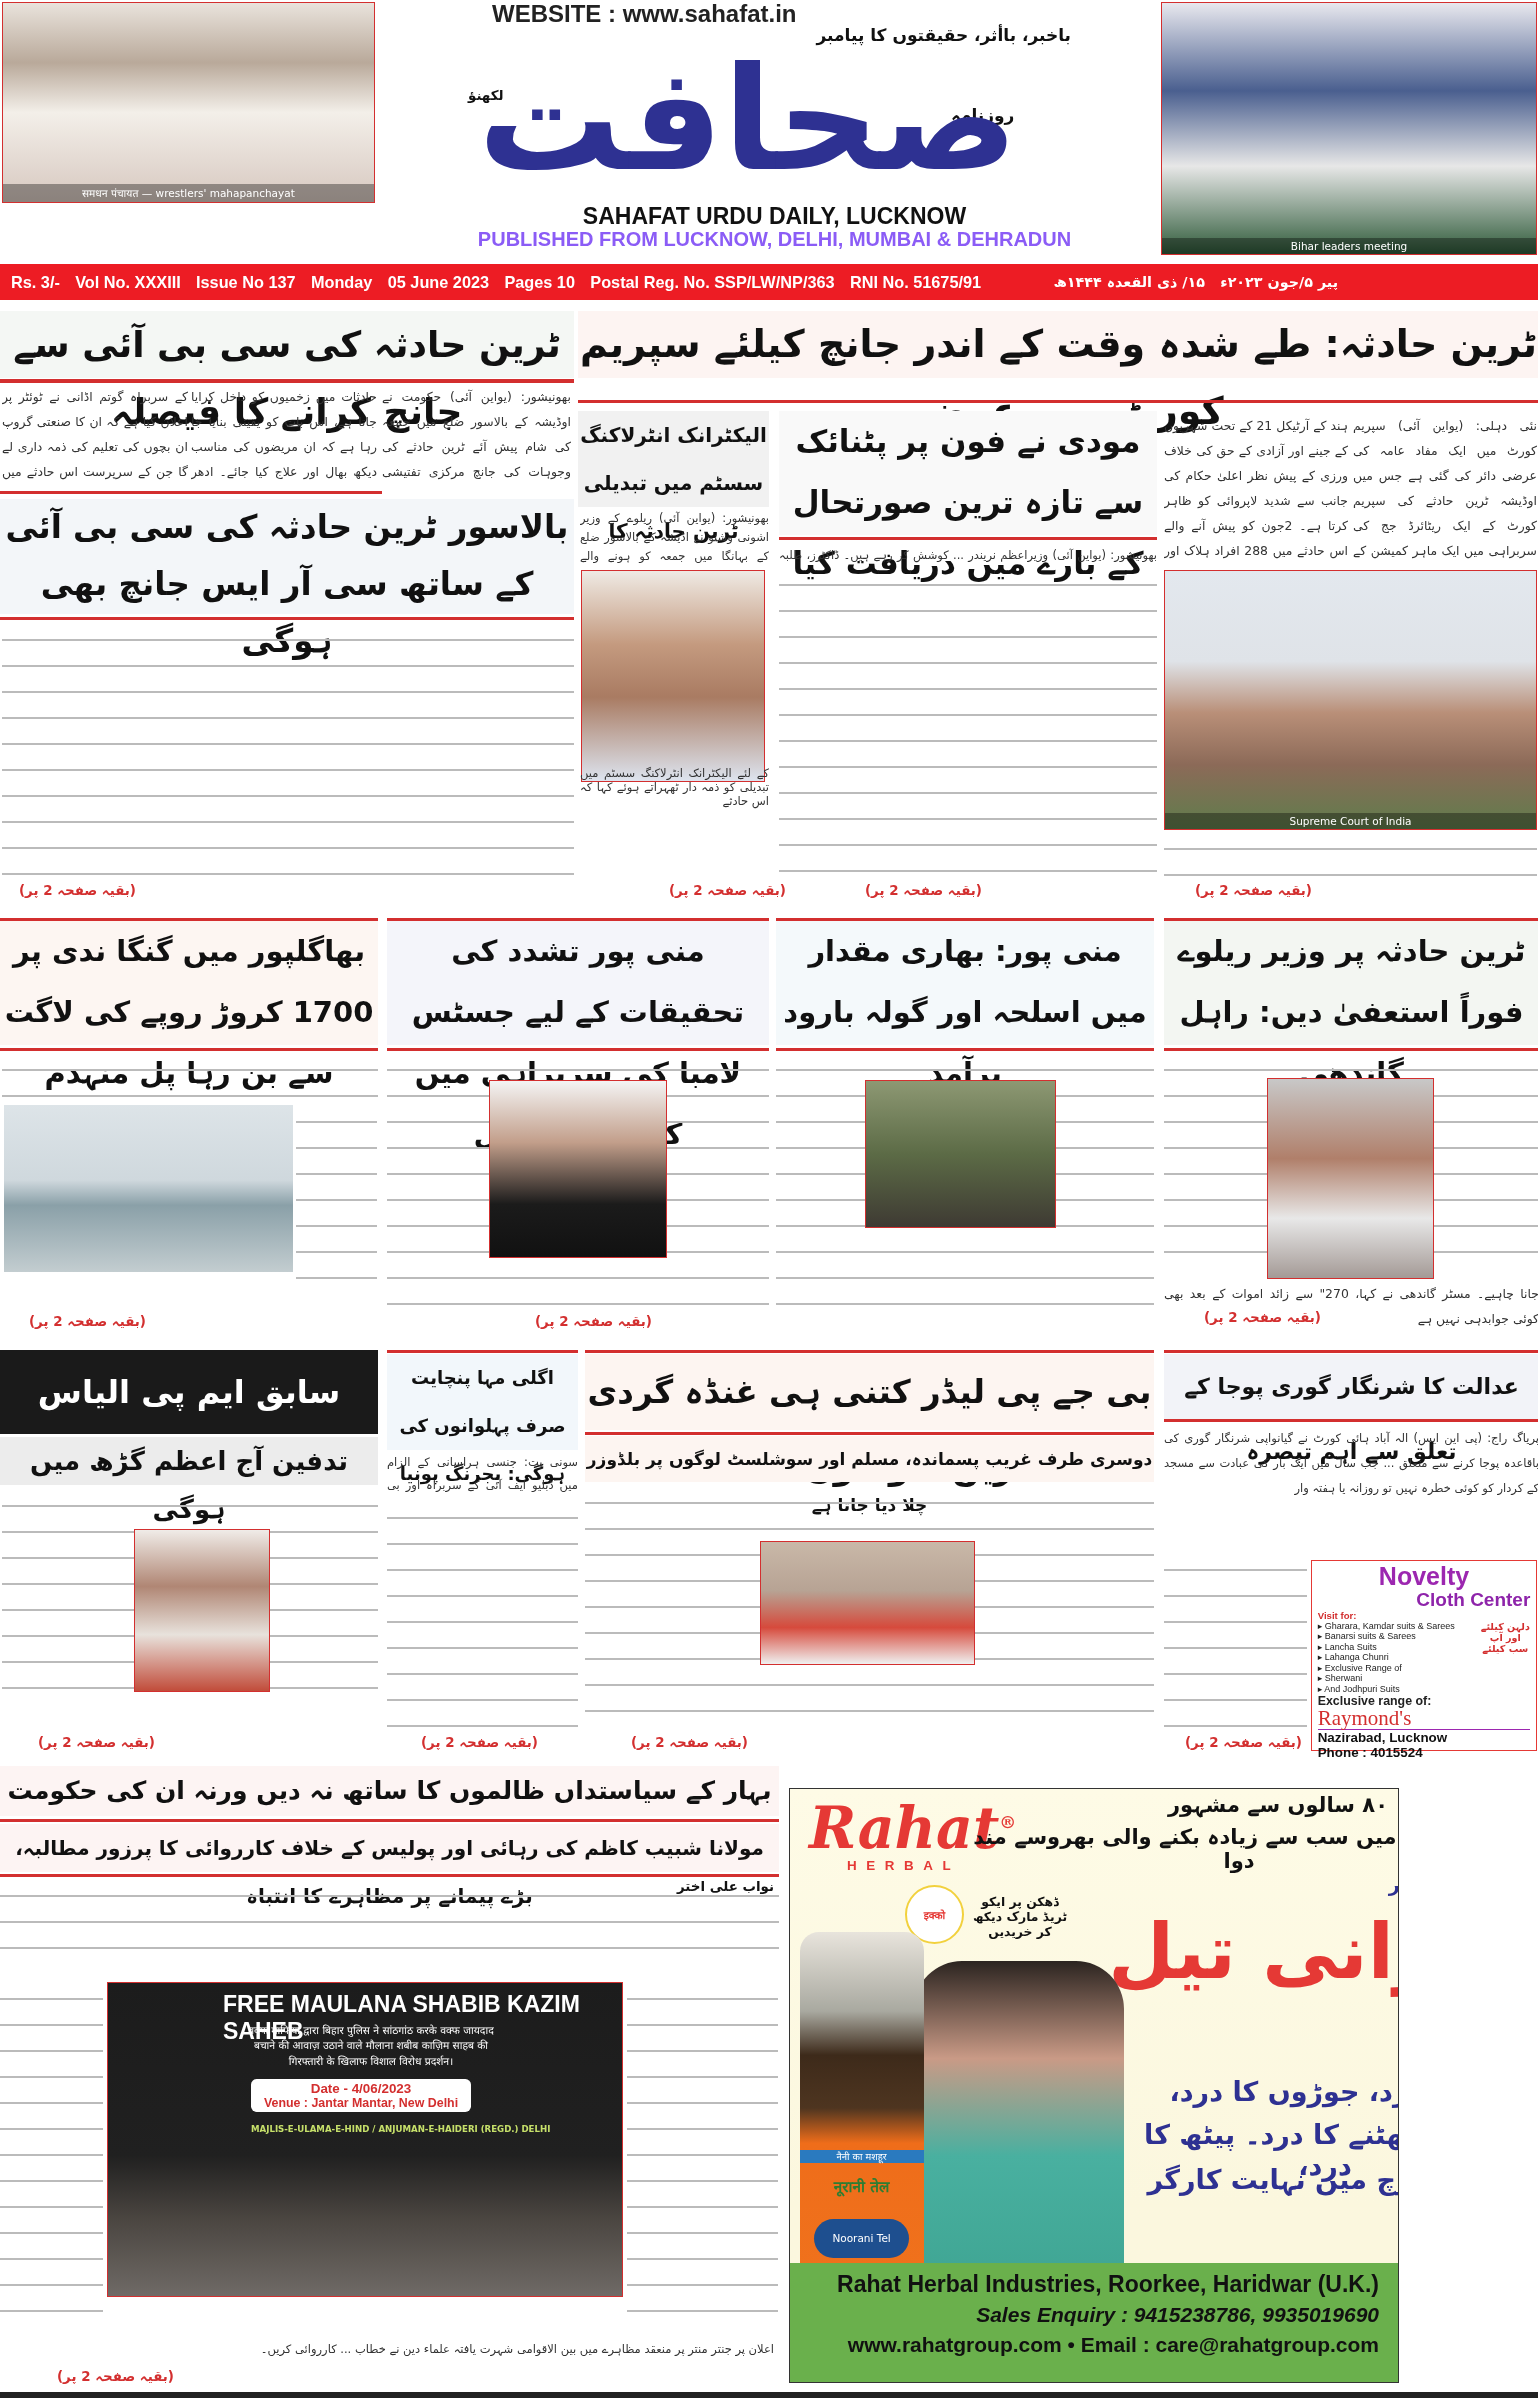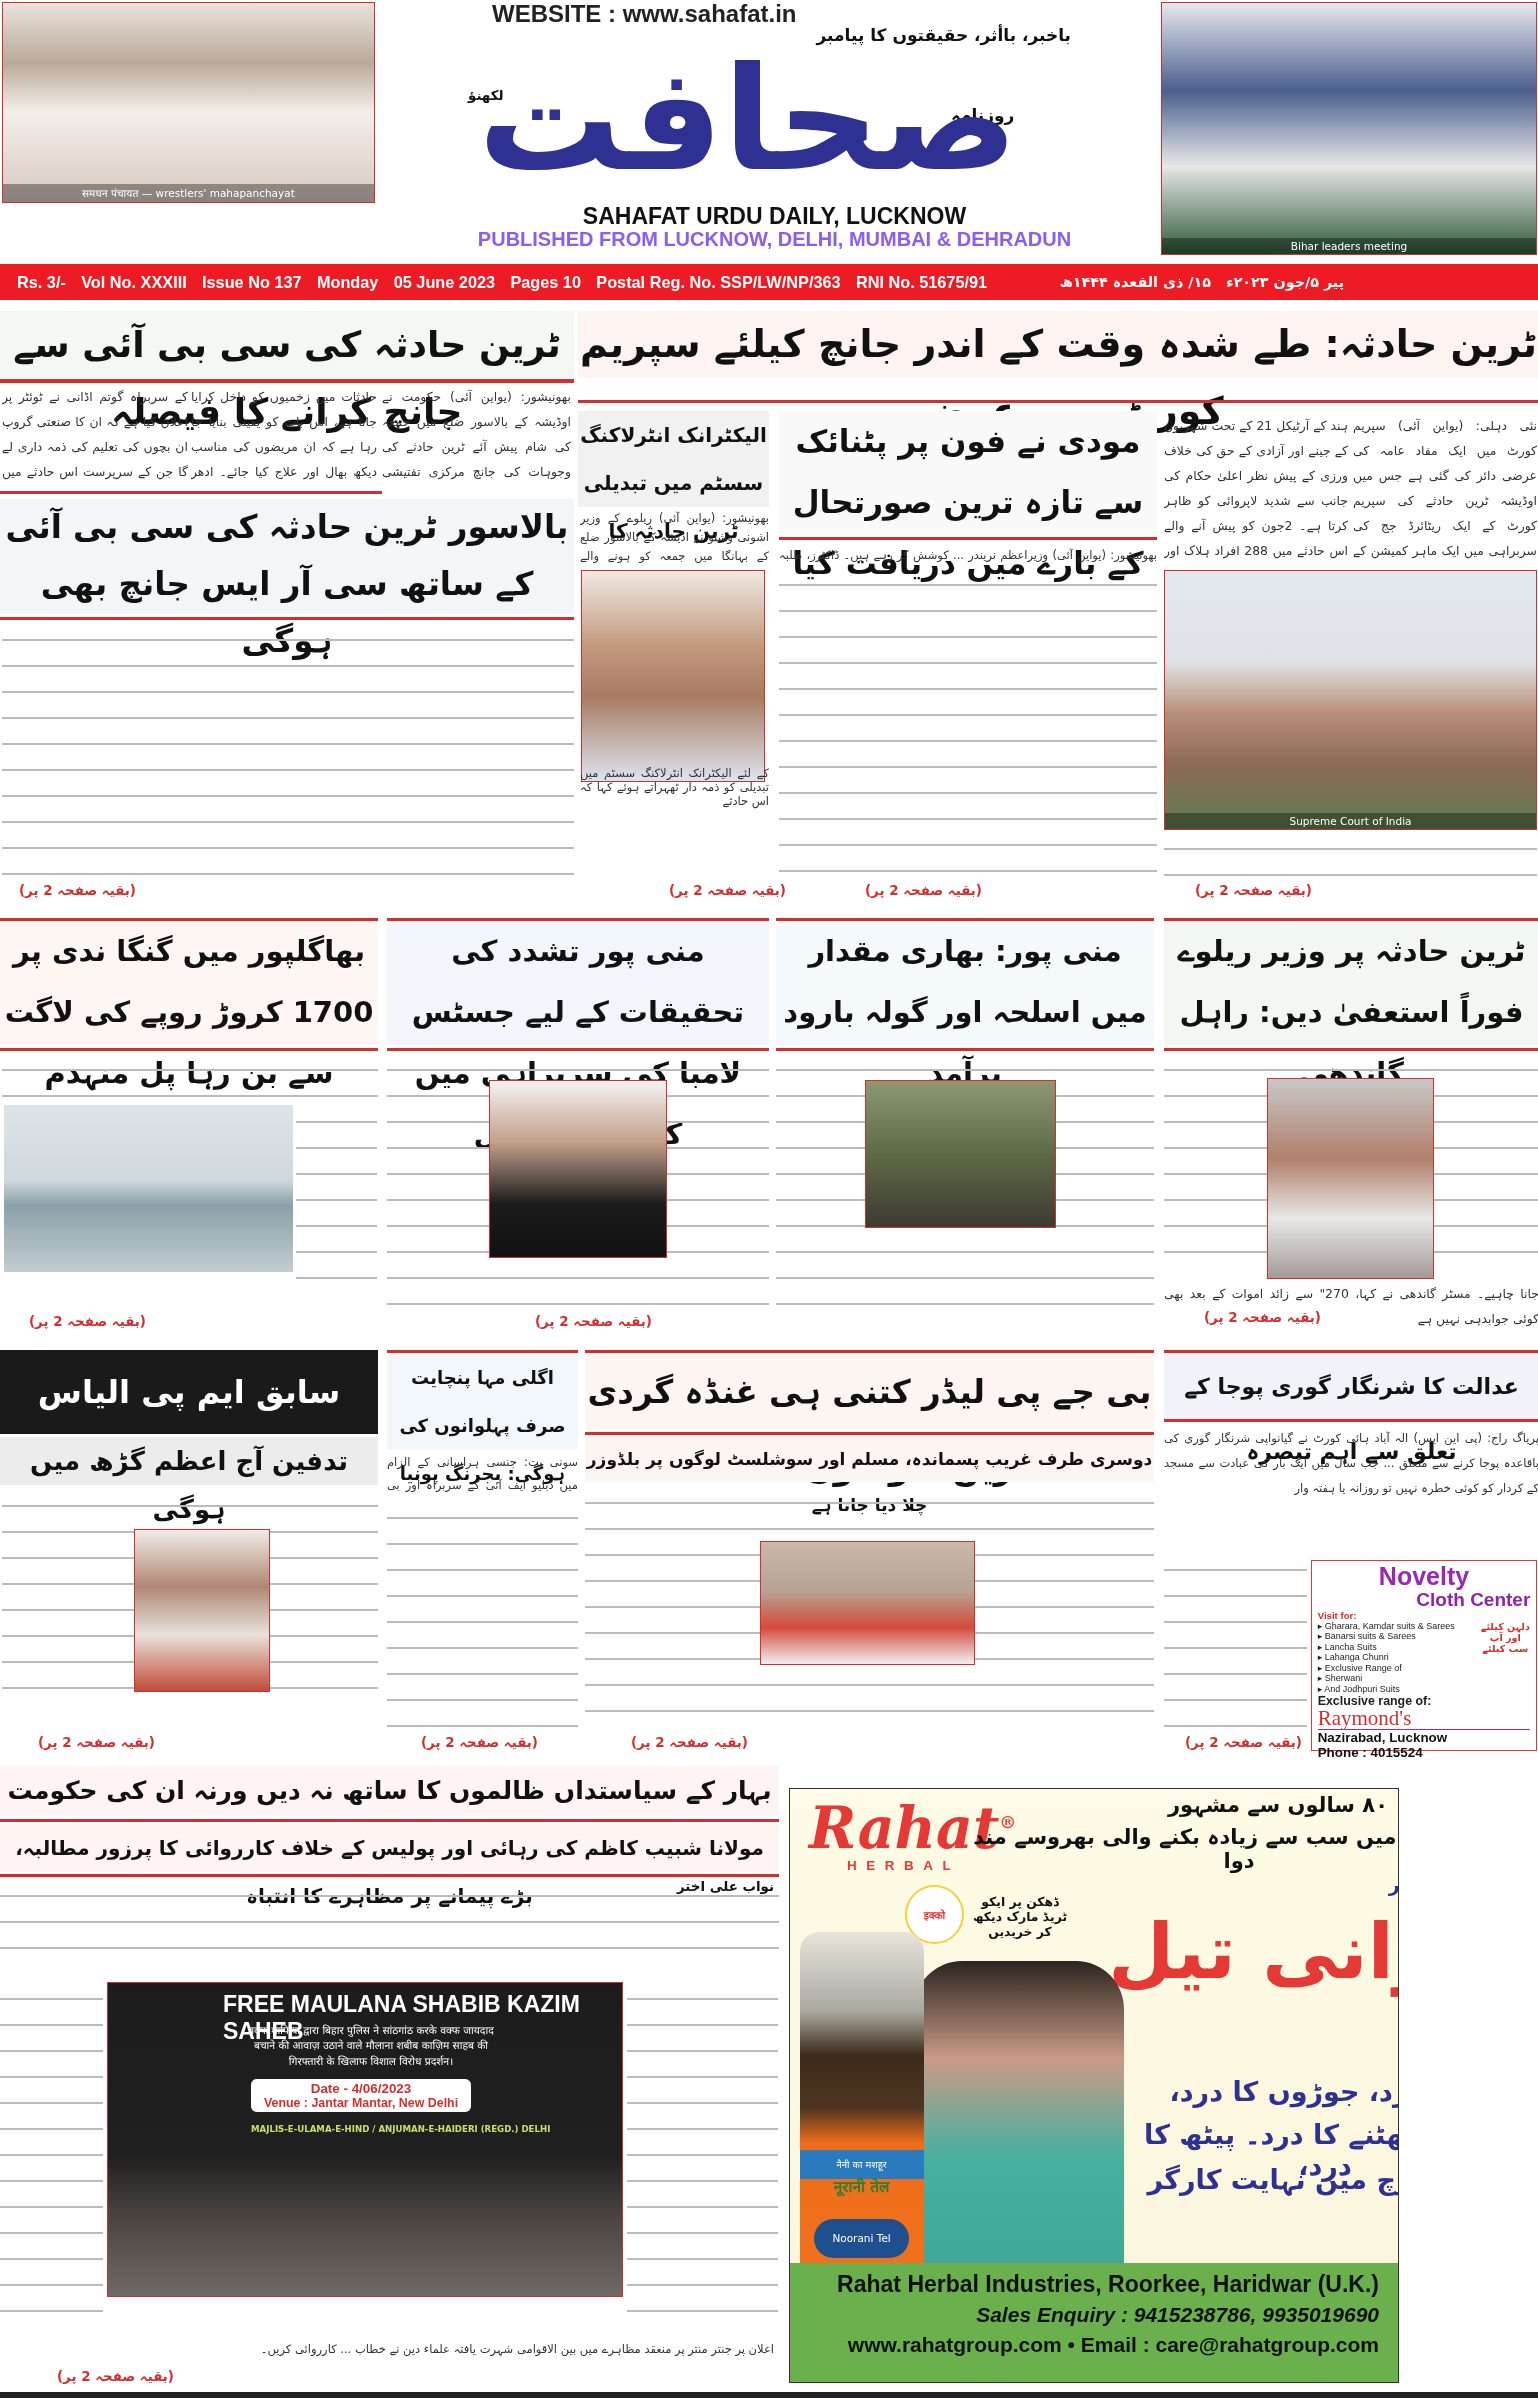--- a/index.html
+++ b/index.html
@@ -27,21 +27,21 @@
 <div class="abs urdu" style="left:951px;top:105px;font-size:17px;font-weight:bold;">روزنامہ</div>
 <div class="abs urdu" style="left:468px;top:88px;font-size:13.4px;font-weight:bold;">لکھنؤ</div>
 <div class="abs urdu" style="left:483px;top:38px;width:535px;text-align:center;font-size:143px;line-height:163px;font-weight:bold;color:#2e3192;">صحافت</div>
 <div class="abs" style="left:459px;top:203px;width:631px;text-align:center;font-family:'Liberation Sans',sans-serif;font-weight:bold;font-size:23px;color:#111;">SAHAFAT URDU DAILY, LUCKNOW</div>
 <div class="abs" style="left:459px;top:228px;width:631px;text-align:center;font-family:'Liberation Sans',sans-serif;font-weight:bold;font-size:20px;color:#8b5cf6;">PUBLISHED FROM LUCKNOW, DELHI, MUMBAI &amp; DEHRADUN</div>
 
 <div class="abs photo" style="left:1161px;top:1.9px;width:376px;height:253px;background:linear-gradient(180deg,#e8e8ee 0%,#4a5f8f 35%,#e7e7e7 65%,#2f5b3a 100%);">
   <div class="cap">Bihar leaders meeting</div>
 </div>
 
-<div class="abs" style="left:0;top:264px;width:1539px;height:36px;background:#ed1c24;color:#fff;font-family:'Liberation Sans',sans-serif;font-weight:bold;font-size:16.3px;display:flex;align-items:center;padding-left:17px;gap:15.3px;">
+<div class="abs" style="left:0;top:264px;width:1539px;height:36px;background:#ed1c24;color:#fff;font-family:'Liberation Sans',sans-serif;font-weight:bold;font-size:16.3px;display:flex;align-items:center;padding-left:11px;gap:15.3px;">
   <span>Rs. 3/-</span>
   <span>Vol No. XXXIII</span>
   <span>Issue No 137</span>
   <span>Monday</span>
   <span>05 June 2023</span>
   <span>Pages 10</span>
   <span>Postal Reg. No. SSP/LW/NP/363</span>
   <span>RNI No. 51675/91</span>
   <span class="urdu" style="margin-left:57px;font-size:14.3px;">۱۵/ ذی القعدہ ۱۴۴۴ھ</span>
   <span class="urdu" style="font-size:14.3px;">پیر ۵/جون ۲۰۲۳ء</span>
@@ -191,21 +191,21 @@
   <div style="position:absolute;left:115px;top:96px;width:59px;height:59px;border-radius:50%;border:2.9px solid #f2d13d;background:#fff;display:flex;align-items:center;justify-content:center;">
     <span style="font-size:10.5px;color:#e53935;font-weight:bold;">इक्को</span>
   </div>
   <div class="urdu" style="position:absolute;left:182px;top:105px;width:96px;font-weight:bold;font-size:12.4px;text-align:center;">ڈھکن پر ایکو ٹریڈ مارک دیکھ کر خریدیں</div>
   <div class="urdu" style="position:absolute;left:306px;top:105px;width:430px;text-align:center;font-weight:bold;font-size:76px;color:#e53935;line-height:115px;">نورانی تیل</div>
   <div class="urdu" style="position:absolute;left:344px;top:287px;width:382px;text-align:center;font-weight:bold;font-size:27px;color:#2e3192;">بدن درد، جوڑوں کا درد،</div>
   <div class="urdu" style="position:absolute;left:344px;top:330px;width:382px;text-align:center;font-weight:bold;font-size:27px;color:#2e3192;">کمر و گھٹنے کا درد۔ پیٹھ کا درد،</div>
   <div class="urdu" style="position:absolute;left:344px;top:375px;width:382px;text-align:center;font-weight:bold;font-size:27px;color:#2e3192;">چوٹ موچ میں نہایت کارگر</div>
   <div style="position:absolute;left:124px;top:172px;width:210px;height:325px;background:linear-gradient(180deg,#2b2420 0%,#c99a86 30%,#49b0a0 60%,#3fa593 100%);border-radius:48px 48px 0 0;"></div>
   <div style="position:absolute;left:9.6px;top:143px;width:124px;height:440px;background:linear-gradient(180deg,#e8e4dc 0%,#a9a9a0 18%,#3d2a1a 28%,#4e3520 40%,#ef6d1a 48%,#f0731d 90%,#5a3920 100%);border-radius:19px 19px 9.6px 9.6px;">
-    <div style="position:absolute;top:218px;left:0;right:0;text-align:center;font-size:9.6px;color:#fff;background:#2a7abf;padding:8px;">नैनी का मशहूर</div>
+    <div style="position:absolute;top:218px;left:0;right:0;text-align:center;font-size:9.6px;color:#fff;background:#2a7abf;padding:0;">नैनी का मशहूर</div>
     <div style="position:absolute;top:244px;left:0;right:0;text-align:center;font-size:15.3px;color:#2e7d32;font-weight:bold;">नूरानी तेल</div>
     <div style="position:absolute;top:287px;left:14.3px;right:14.3px;text-align:center;font-size:10.5px;color:#fff;background:#1e4f8f;border-radius:29px;padding:13.4px 0;">Noorani Tel</div>
   </div>
   <div style="position:absolute;left:0;right:0;bottom:0;height:119px;background:#6ab04c;font-family:'Liberation Sans',sans-serif;font-weight:bold;color:#111;text-align:right;padding-right:19px;">
     <div style="font-size:23px;margin-top:7.6px;">Rahat Herbal Industries, Roorkee, Haridwar (U.K.)</div>
     <div style="font-size:21px;margin-top:5.7px;font-style:italic;">Sales Enquiry  : 9415238786, 9935019690</div>
     <div style="font-size:21px;margin-top:5.7px;">www.rahatgroup.com • Email : care@rahatgroup.com</div>
   </div>
 </div>
 

